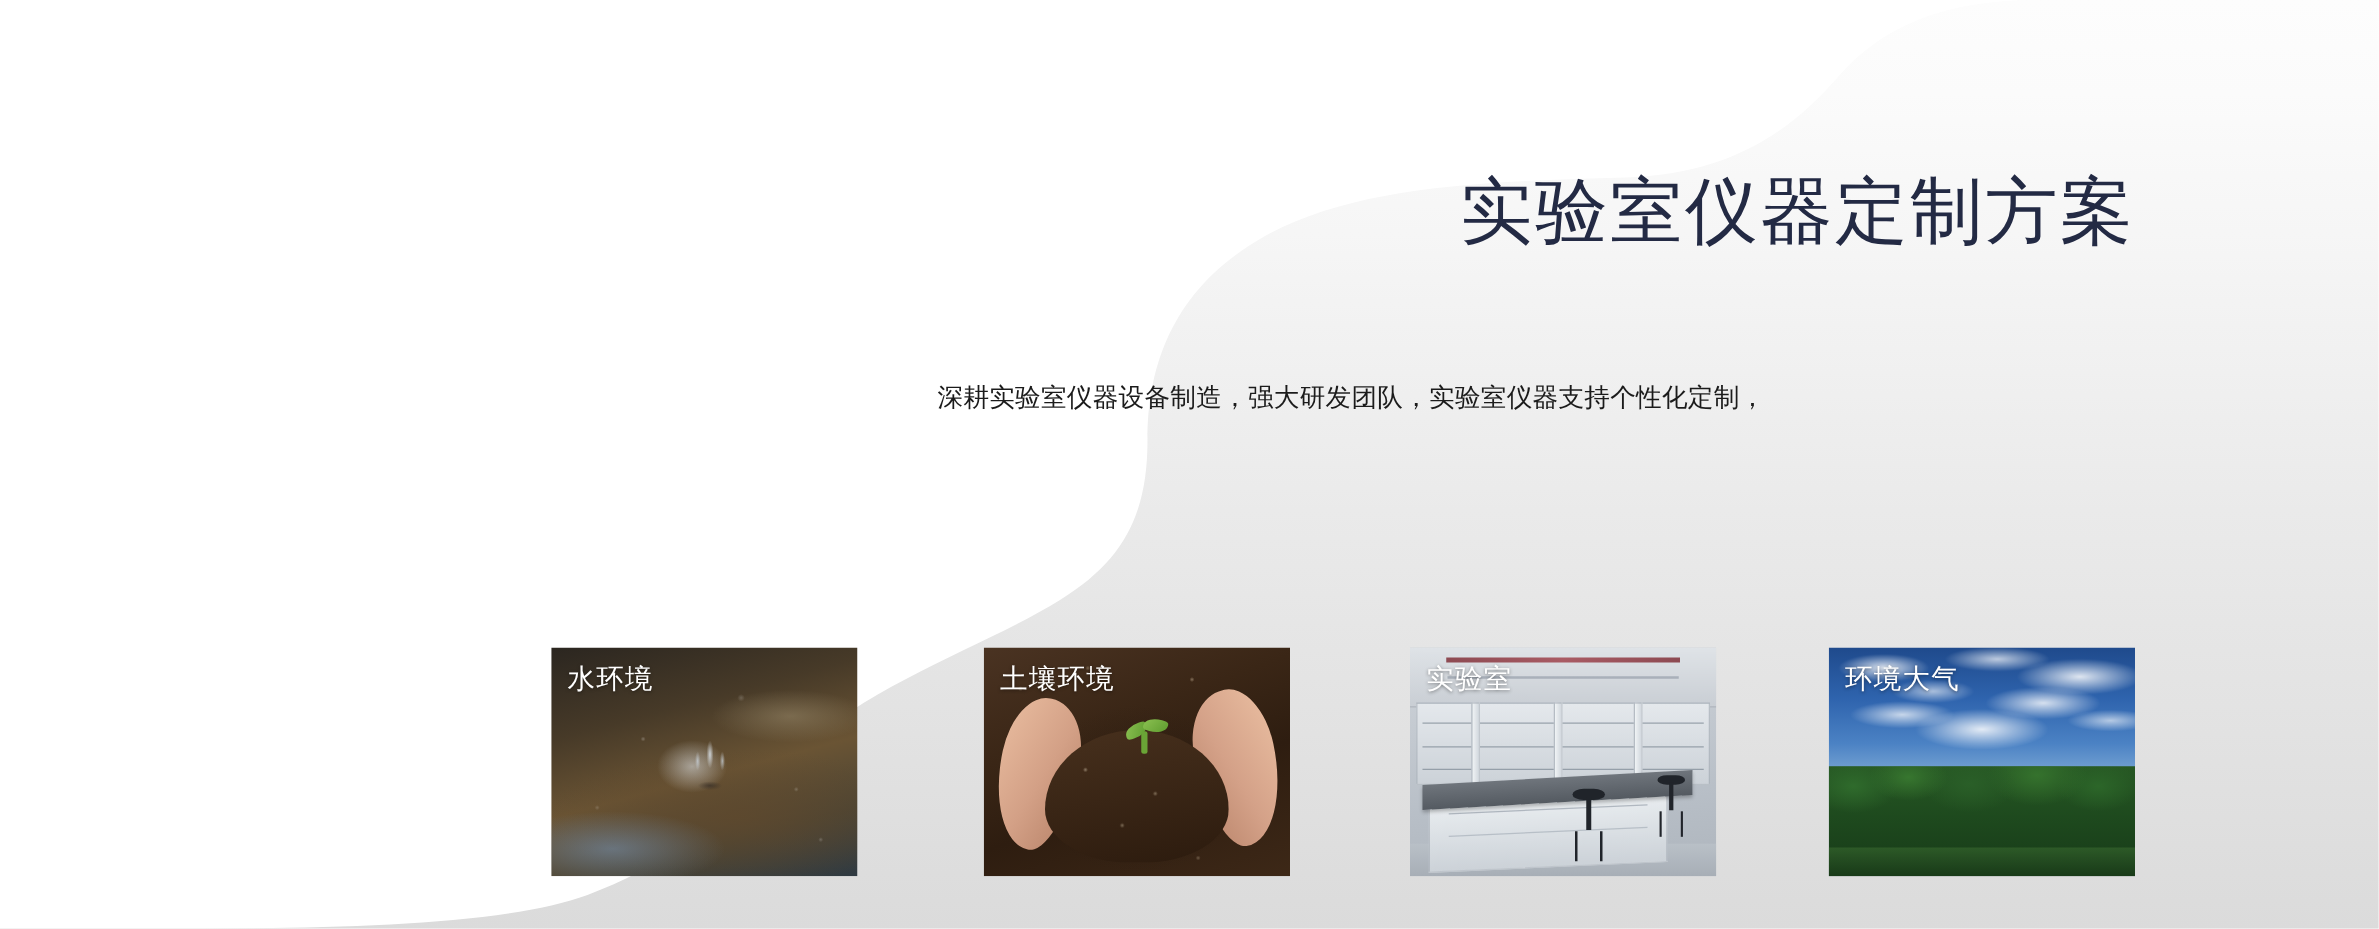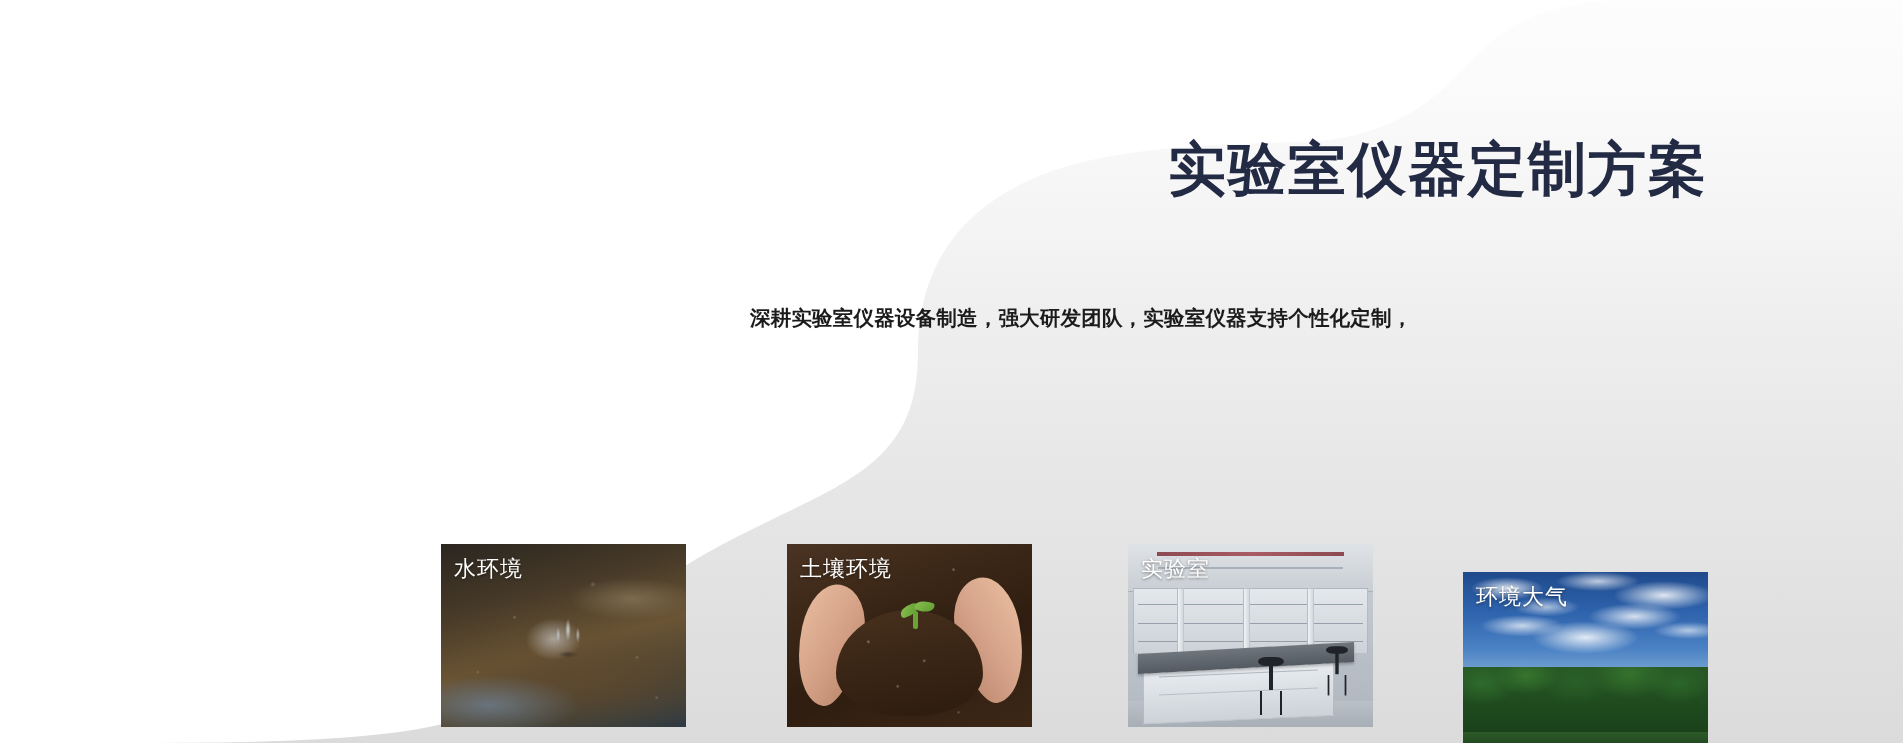--- a/index.html
+++ b/index.html
@@ -37,55 +37,55 @@
   .text-block {
     position:absolute;
     left:0; top:0;
     width:1708px;
     text-align:right;
   }
   .headline {
     position:absolute;
     right:0; top:138px;
     font-size:58px;
-    font-weight:bold;
+    font-weight:normal;
     letter-spacing:2px;
     color:#232a44;
     line-height:1.1;
     white-space:nowrap;
   }
   .subtitle {
     position:absolute;
     left:750px; top:300px;
     width:960px;
     text-align:left;
     font-size:20.5px;
-    font-weight:bold;
+    font-weight:normal;
     color:#1b1b1b;
     line-height:1.85;
     letter-spacing:0.2px;
   }
 
   
   .cards {
     position:absolute;
-    left:441px; top:544px;
+    left:441px; top:518px;
     width:1306px; height:183px;
   }
   .card {
     position:absolute;
     top:0;
     width:245px;
     height:183px;
     overflow:hidden;
   }
   .card:nth-of-type(1){ left:0px;   }
   .card:nth-of-type(2){ left:346px; }
   .card:nth-of-type(3){ left:687px;text-align:right; }
-  .card:nth-of-type(4){ left:1022px;margin-top:28px;}
+  .card:nth-of-type(4){ left:1022px;}
 
   .card-photo {
     position:absolute;
     inset:0;
     width:100%;
     height:100%;
   }
   .card-label {
     position:absolute;
     left:13px; top:10px;

